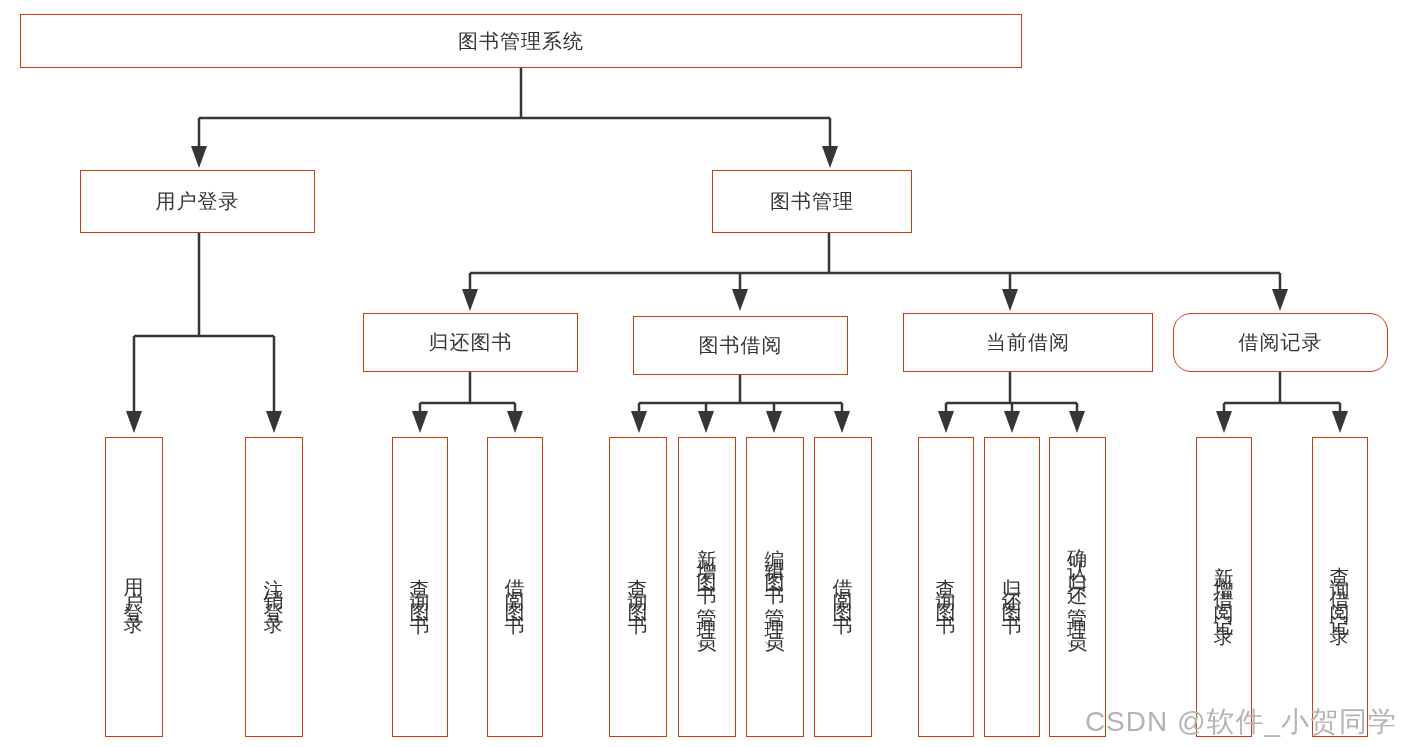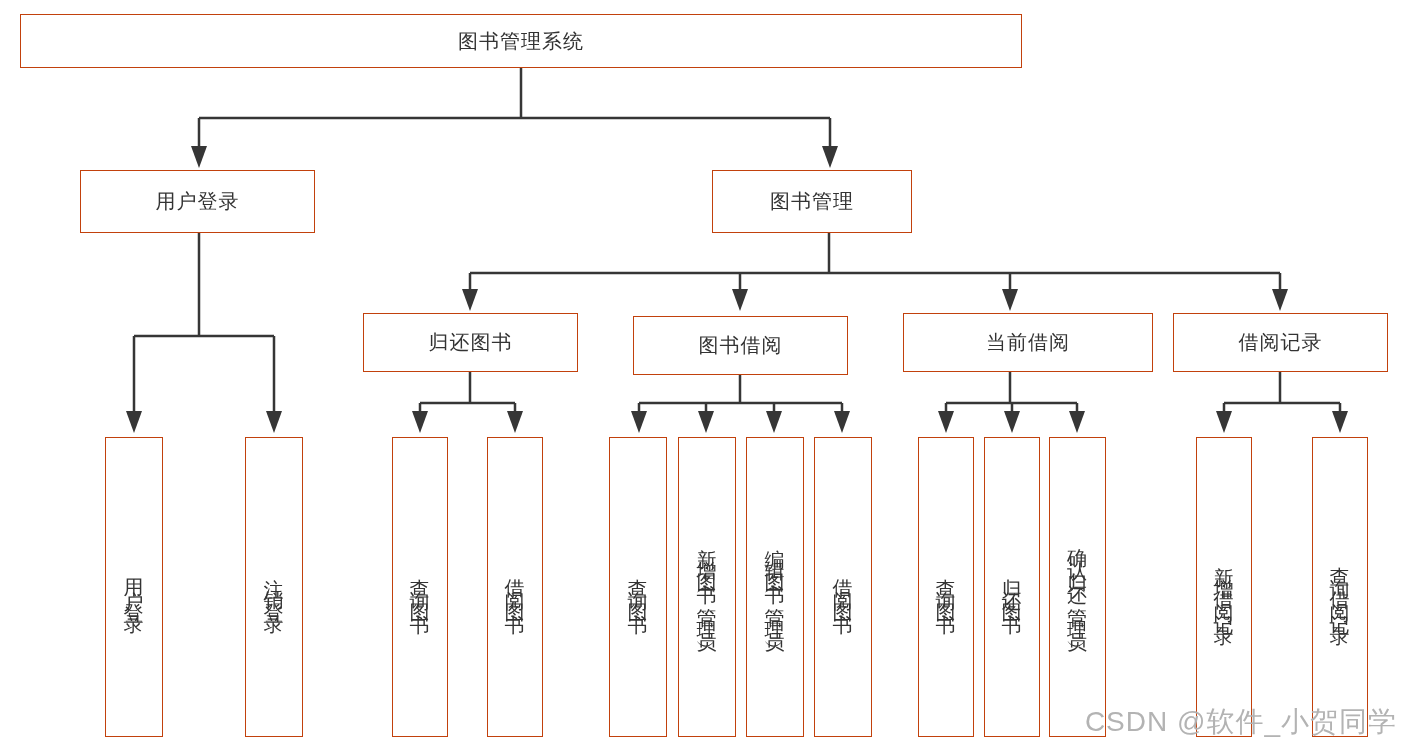--- a/index.html
+++ b/index.html
@@ -102,21 +102,21 @@
 
   <div class="node" style="left:363px; top:313px; width:215px; height:59px;">
     <span class="hlabel">归还图书</span>
   </div>
   <div class="node" style="left:633px; top:316px; width:215px; height:59px;">
     <span class="hlabel">图书借阅</span>
   </div>
   <div class="node" style="left:903px; top:313px; width:250px; height:59px;">
     <span class="hlabel">当前借阅</span>
   </div>
-  <div class="node" style="left:1173px; top:313px; width:215px; height:59px;">
+  <div class="node" style="left:1173px; top:313px; width:215px; height:59px;border-radius:18px;">
     <span class="hlabel">借阅记录</span>
   </div>
 
   <div class="node" style="left:105px; top:437px; width:58px; height:300px;">
     <span class="vtext">用户登录</span>
   </div>
   <div class="node" style="left:245px; top:437px; width:58px; height:300px;">
     <span class="vtext">注销登录</span>
   </div>
 

